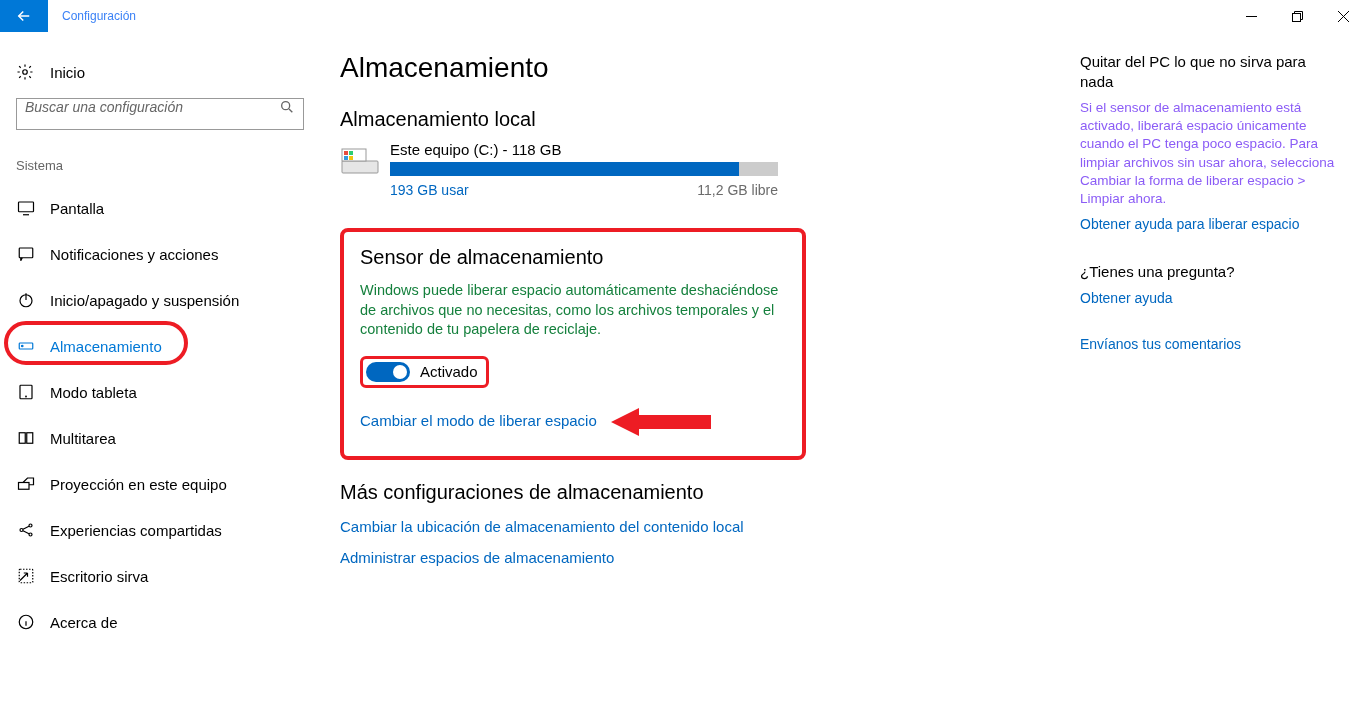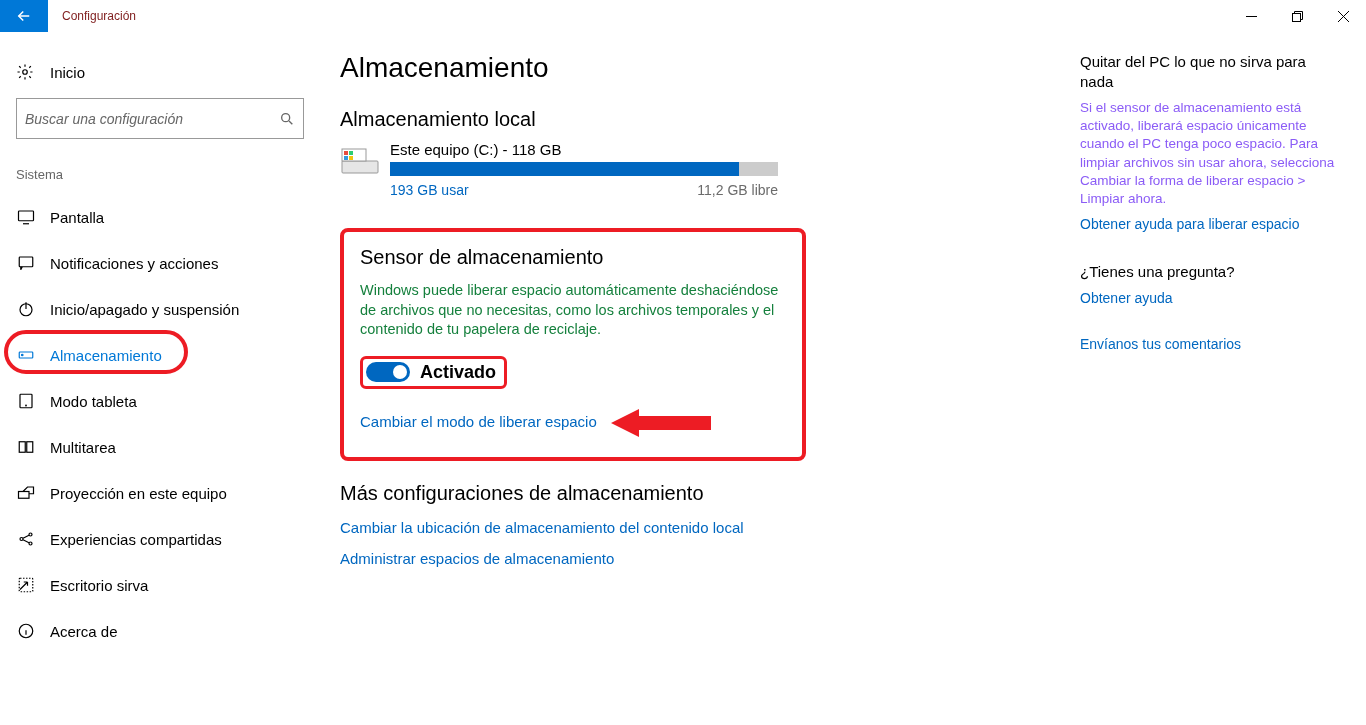--- a/index.html
+++ b/index.html
@@ -24,21 +24,21 @@
   height: 32px;
   background: #0078d7;
   display: flex;
   align-items: center;
   justify-content: center;
   color: #fff;
 }
 .app-title {
   margin-left: 14px;
   font-size: 12px;
-  color: #7f1d1d;
+  color: #3b82f6;
 }
 .win-controls {
   position: absolute;
   right: 0;
   top: 0;
   display: flex;
 }
 .win-btn {
   width: 46px;
   height: 32px;
@@ -59,24 +59,24 @@
 .home-row {
   display: flex;
   align-items: center;
   height: 40px;
   font-size: 15px;
 }
 .home-row .gear { margin-right: 16px; }
 .search-box {
   margin-top: 6px;
   width: 288px;
-  height: 41px;
+  height: 32px;
   border: 1px solid #999;
   display: flex;
-  align-items: center;
+  align-items: flex-start;
   padding: 0 8px;
   font-size: 14px;
   color: #666;
 }
 .search-box .ph { flex: 1; font-style: italic; color: #666; }
 .search-box .mag { color: #666; }
 .group-label {
   margin-top: 28px;
   font-size: 13px;
   color: #666;
@@ -181,21 +181,21 @@
 }
 .toggle .knob {
   position: absolute;
   right: 3px;
   top: 3px;
   width: 14px;
   height: 14px;
   border-radius: 50%;
   background: #fff;
 }
-.toggle-label { font-size: 18px; font-weight: bold; }
+.toggle-label { font-size: 15px; }
 .change-link-row {
   display: flex;
   align-items: center;
 }
 .arrow-annot {
   margin-left: 14px;
   position: relative;
   width: 100px;
   height: 34px;
 }

